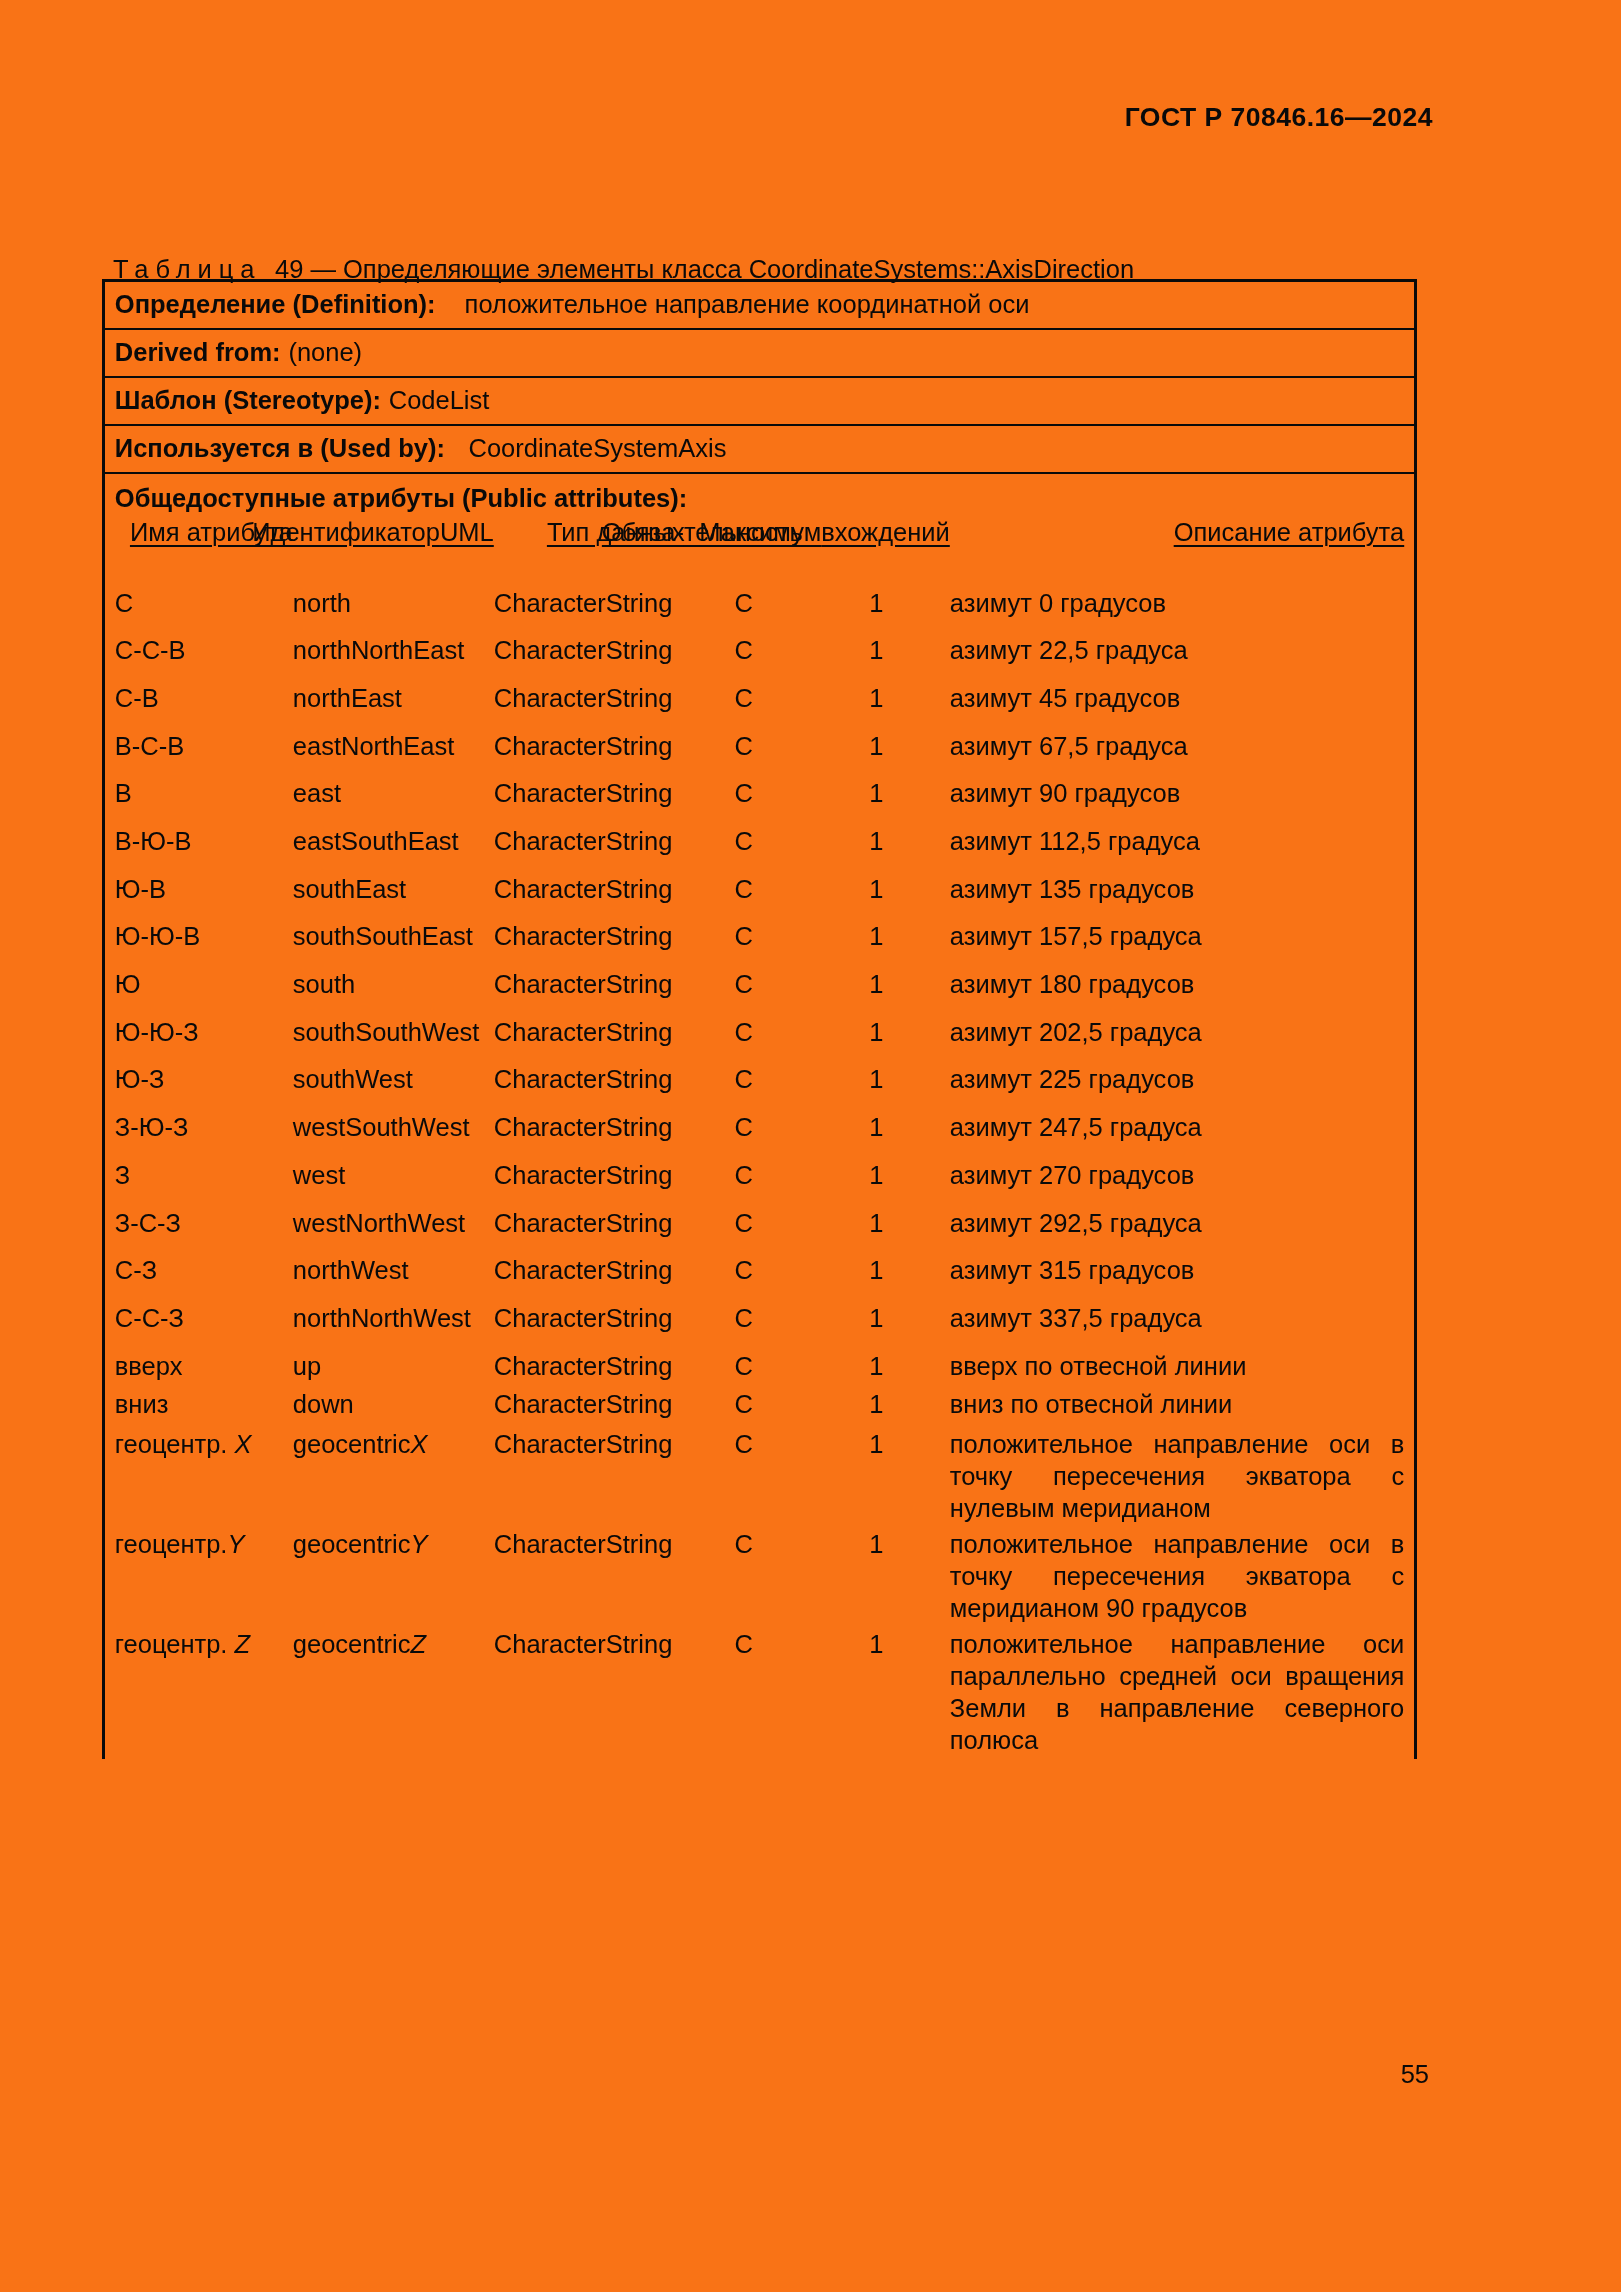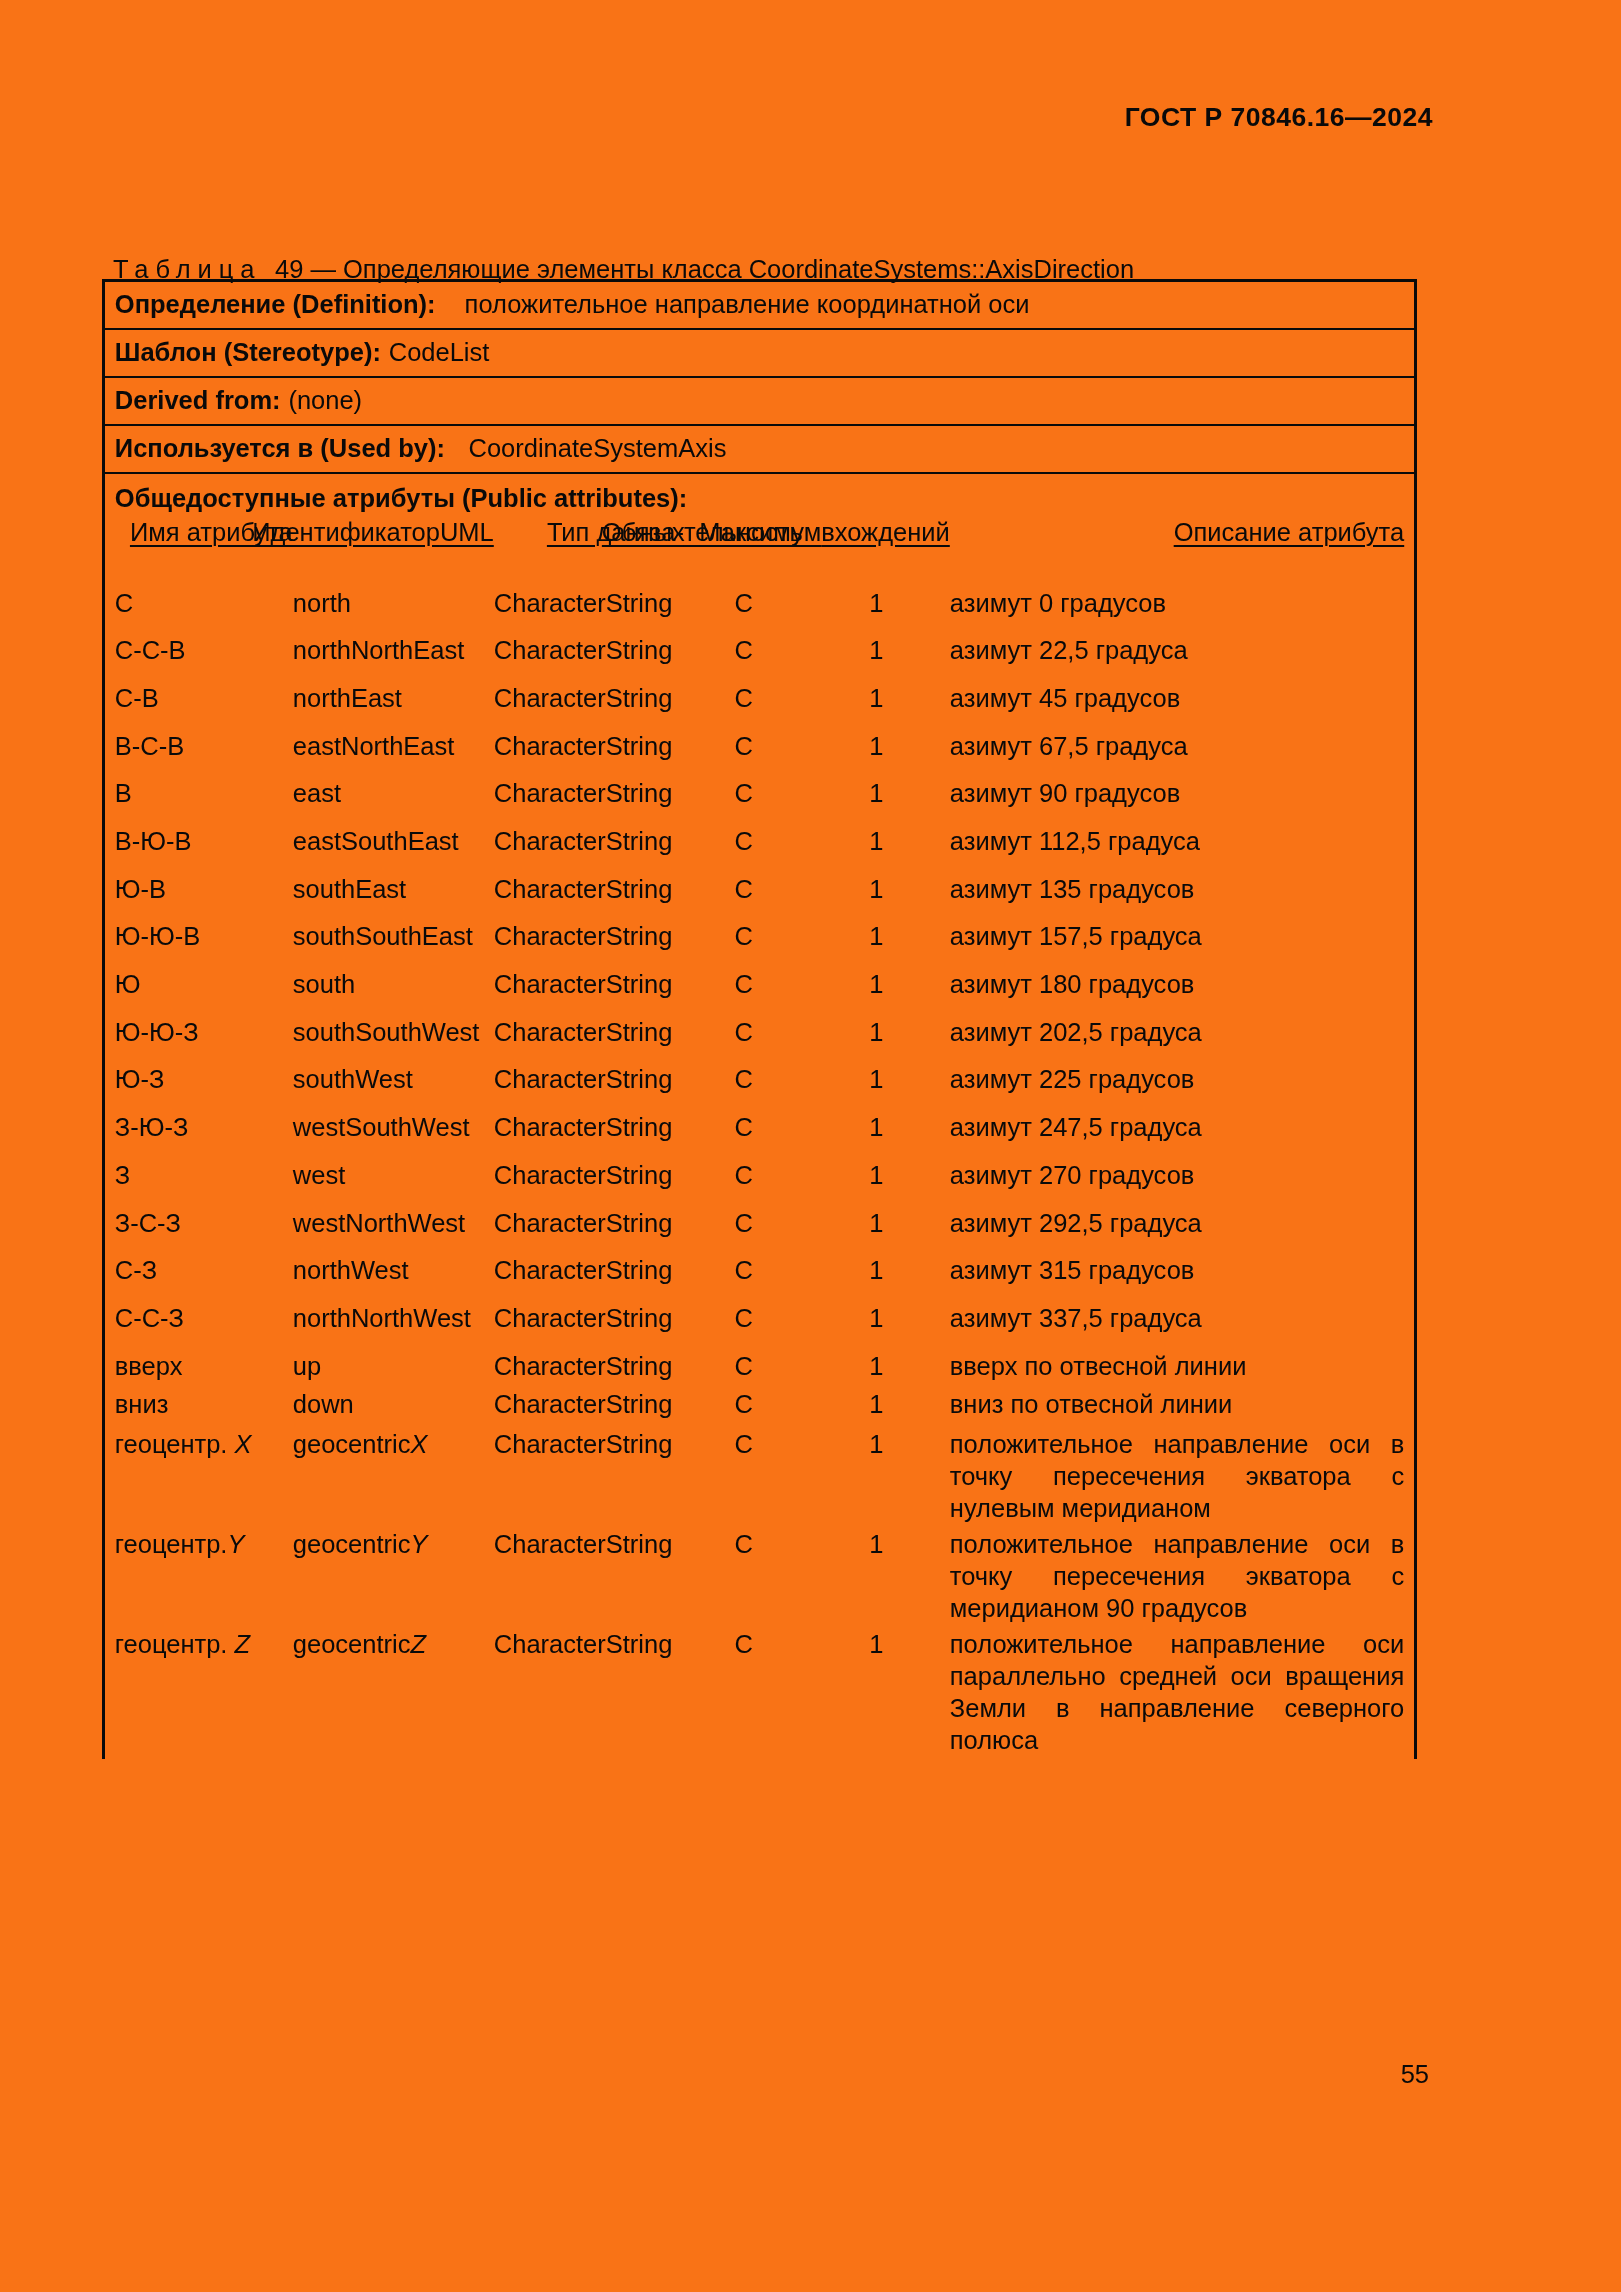--- a/index.html
+++ b/index.html
@@ -78,25 +78,25 @@
     <span class="cap-label">Таблица</span><span>49 — Определяющие элементы класса CoordinateSystems::AxisDirection</span>
   </div>
 
   <div class="gost-table">
 
     <div class="hrow">
       <span class="b">Определение (Definition):</span><span class="v-gap-lg">положительное направление координатной оси</span>
     </div>
 
     <div class="hrow">
+      <span class="b">Derived from:</span><span class="v-gap-sm">(none)</span>
+    </div>
+
+    <div class="hrow">
       <span class="b">Шаблон (Stereotype):</span><span class="v-gap-sm">CodeList</span>
-    </div>
-
-    <div class="hrow">
-      <span class="b">Derived from:</span><span class="v-gap-sm">(none)</span>
     </div>
 
     <div class="hrow">
       <span class="b">Используется в (Used by):</span><span class="v-gap-md">CoordinateSystemAxis</span>
     </div>
 
     <div class="attrs">
       <div class="attrs-title b">Общедоступные атрибуты (Public attributes):</div>
 
       <div class="grid6 cols">

